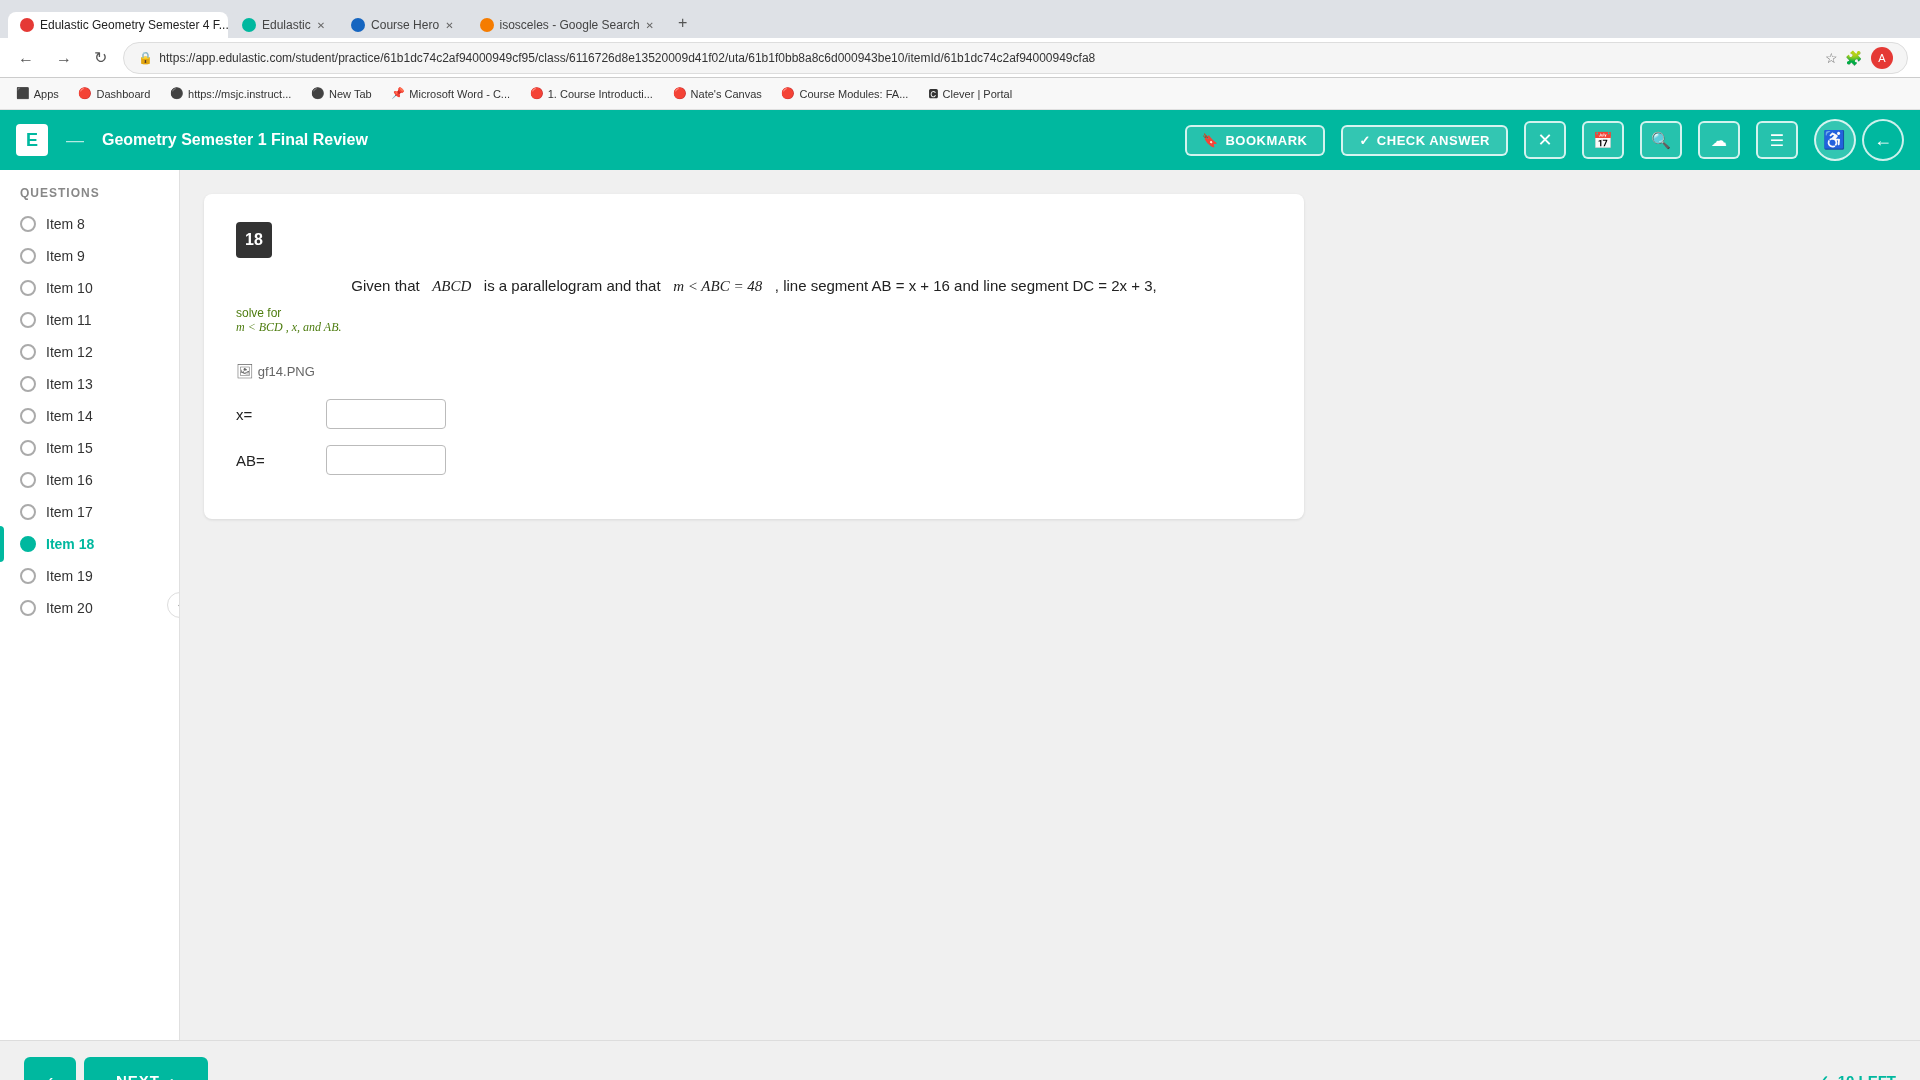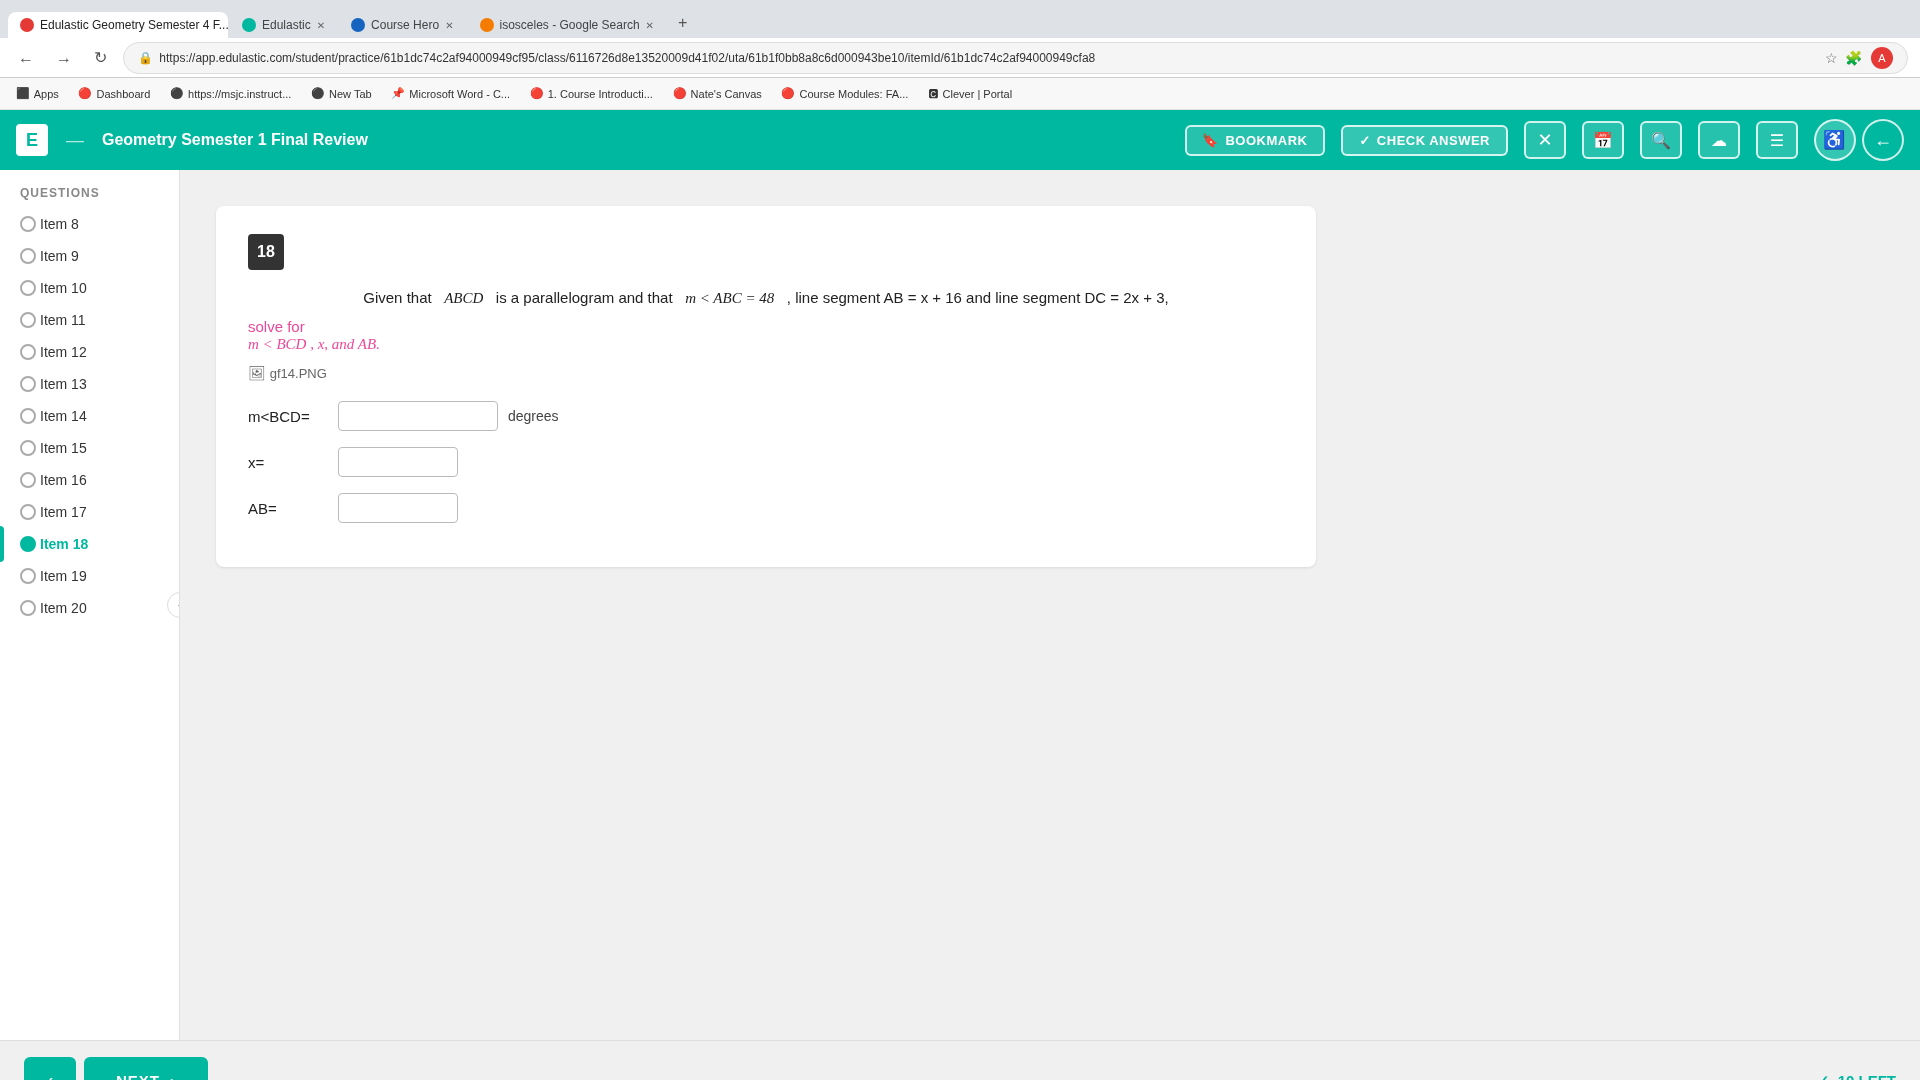--- a/index.html
+++ b/index.html
@@ -188,21 +188,21 @@
       padding: 16px 20px 8px;
       letter-spacing: 1px;
     }
     .sidebar-item {
       display: flex;
       align-items: center;
       padding: 8px 20px;
       cursor: pointer;
       font-size: 14px;
       color: #333;
-      gap: 4px;
+      gap: 10px;
     }
     .sidebar-item.active {
       color: #00b89f;
       font-weight: 600;
     }
     .sidebar-item.active .item-dot {
       background: #00b89f;
       border-color: #00b89f;
     }
     .sidebar-active-bar {
@@ -239,21 +239,21 @@
       cursor: pointer;
       font-size: 12px;
       color: #555;
       z-index: 10;
     }
 
     
     .content-area {
       flex: 1;
       background: #f0f0f0;
-      padding: 36px;
+      padding: 24px;
       overflow-y: auto;
     }
     .question-card {
       background: #fff;
       border-radius: 8px;
       padding: 28px 32px;
       max-width: 1100px;
       box-shadow: 0 1px 3px rgba(0,0,0,0.1);
     }
     .question-number-badge {
@@ -269,23 +269,23 @@
       margin-bottom: 16px;
     }
     .question-text {
       font-size: 15px;
       color: #222;
       line-height: 1.6;
       margin-bottom: 8px;
       text-align: center;
     }
     .solve-for-text {
-      font-size: 15px;
-      color: #ec4899;
-      margin-bottom: 12px;
+      font-size: 12px;
+      color: #4d7c0f;
+      margin-bottom: 28px;
     }
     .image-placeholder {
       display: flex;
       align-items: center;
       gap: 4px;
       font-size: 13px;
       color: #666;
       margin-bottom: 20px;
       text-align: center;
     }
@@ -532,25 +532,20 @@
       <div class="solve-for-text">
         <span>solve for</span><br>
         <span style="font-style:italic;font-family:Liberation Serif, serif;">m &lt; BCD , x, and AB.</span>
       </div>
 
       <div class="image-placeholder">
         <span>gf14.PNG</span>
       </div>
 
       
-      <div class="input-row">
-        <span class="input-label">m&lt;BCD=</span>
-        <input class="input-field" type="text" placeholder="" style="">
-        <span class="unit-label">degrees</span>
-      </div>
 
       
       <div class="input-row">
         <span class="input-label">x=</span>
         <input class="input-field" type="text" placeholder="" style="width: 120px;">
       </div>
 
       
       <div class="input-row">
         <span class="input-label">AB=</span>

